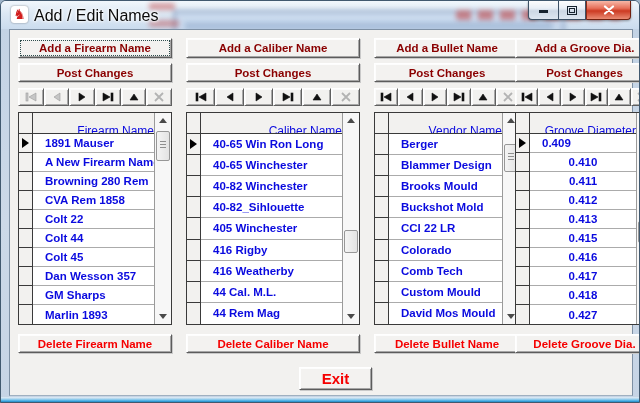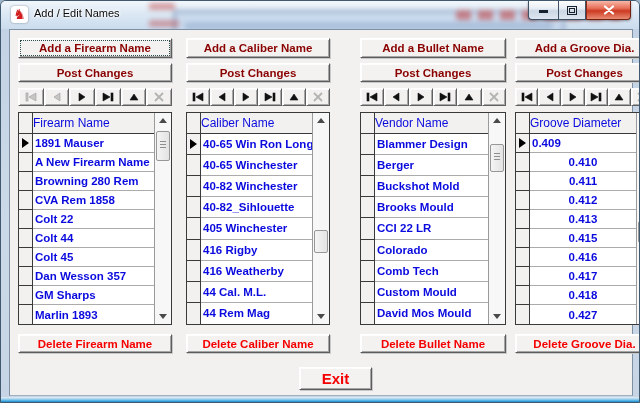--- a/index.html
+++ b/index.html
@@ -20,38 +20,38 @@
   .glass-blobs{position:absolute;inset:0;filter:blur(2.5px);opacity:.85;}
   .blob-panel{position:absolute;left:172px;top:9px;width:392px;height:30px;
     background:rgba(196,214,236,.75);border:3px solid rgba(105,128,165,.55);}
   .blob-strip{position:absolute;left:184px;top:21px;width:368px;height:8px;background:rgba(130,158,196,.5);}
   .blob-red-right{position:absolute;left:455px;top:9px;width:165px;height:10px;border-radius:3px;
     background:repeating-linear-gradient(90deg,rgba(187,45,45,.6) 0 15px,rgba(187,45,45,0) 15px 22px);}
   .blob-red-left1{position:absolute;left:148px;top:2px;width:26px;height:7px;background:rgba(187,45,45,.5);border-radius:2px;}
   .blob-red-left2{position:absolute;left:148px;top:19px;width:30px;height:7px;background:rgba(187,45,45,.45);border-radius:2px;}
   .title-icon{position:absolute;left:10px;top:5px;width:17px;height:17px;background:#fff;border-radius:3px;
     color:#d11d1d;font-size:14px;line-height:17px;text-align:center;box-shadow:0 0 2px rgba(0,0,0,.45);}
-  .title-text{position:absolute;left:33px;top:6px;font-size:11px;color:#0a0a0a;
+  .title-text{position:absolute;left:33px;top:6px;font-size:16px;color:#0a0a0a;
     text-shadow:0 0 3px #fff,0 0 3px #fff,0 0 5px #fff;white-space:nowrap;}
   .win-controls{position:absolute;top:0;right:8px;display:flex;height:19px;
     filter:drop-shadow(0 1px 1px rgba(0,0,0,.35));}
   .wc{border:1px solid #3e5165;border-top:none;display:flex;align-items:center;justify-content:center;padding:0;cursor:pointer;
     background:linear-gradient(180deg,#fdfdfd 0,#e9eff6 40%,#ccd7e4 55%,#dde6f0 100%);}
   .wc.min{width:30px;border-radius:0 0 0 4px;border-right:none;}
   .wc.max{width:28px;}
   .wc.close{width:45px;border-radius:0 0 4px 0;border-color:#71200f;border-left-color:#8c2a16;
     background:linear-gradient(180deg,#f7b7a7 0,#e7705a 40%,#cc3a22 55%,#e98b73 100%);}
   
   .client{position:absolute;left:8px;top:28px;width:624px;height:367px;
     background:#f2f1ef;border:1px solid #7e90a4;border-bottom-color:#9fb0c0;}
   
   .col{position:absolute;top:0;height:367px;}
   .c1{left:8px;width:154px;}
-  .c2{left:176px;width:144px;}
-  .c3{left:350px;width:146px;}
+  .c2{left:176px;width:174px;}
+  .c3{left:364px;width:146px;}
   .c4{left:505px;width:139px;}
   
   .btn3d{position:absolute;left:0;right:0;background:#f3f2f0;
     border:1px solid;border-color:#ffffff #5c5c5c #5c5c5c #ffffff;
     box-shadow:inset 1px 1px 0 #fdfdfd,inset -1px -1px 0 #a6a6a6,1px 1px 0 #c9c9c9;
     font-family:"Liberation Sans",sans-serif;font-weight:700;font-size:11.5px;
     display:flex;align-items:center;justify-content:center;padding:0;cursor:pointer;white-space:nowrap;}
   .btn-maroon{color:#8a0000;}
   .btn-red{color:#f50000;}
   .add-btn{top:8px;height:20px;}
@@ -68,30 +68,30 @@
     border:1px solid;border-color:#ffffff #606060 #606060 #ffffff;
     box-shadow:inset 1px 1px 0 #fbfbfb,inset -1px -1px 0 #a8a8a8;
     display:flex;align-items:center;justify-content:center;}
   .nav-btn.disabled{cursor:default;}
   
   .grid{position:absolute;left:0;right:0;top:82px;height:213px;background:#ffffff;
     border:1px solid #3a3a3a;display:flex;flex-direction:row;}
   .grid-main{flex:1;display:flex;flex-direction:column;min-width:0;}
   .grid-head{height:21px;display:flex;background:#f2f1ef;border-bottom:1px solid #3a3a3a;flex:none;}
   .head-ind{width:14px;background:#f2f1ef;border-right:1px solid #3a3a3a;}
-  .head-label{flex:1;text-align:left;color:#0a0adf;font-size:12px;line-height:20px;
-    overflow:hidden;white-space:nowrap;}
+  .head-label{flex:1;text-align:right;color:#0a0adf;font-size:12px;line-height:20px;
+    overflow:hidden;white-space:nowrap;margin-top:8px;}
   .grid-rows{flex:1;display:flex;flex-direction:column;}
   .grow{flex:1;display:flex;min-height:0;}
   .g-ind{width:14px;background:#f2f1ef;border-right:1px solid #3a3a3a;border-bottom:1px solid #3a3a3a;
     position:relative;flex:none;}
   .grow:last-child .g-ind{border-bottom:none;}
   .g-ind.current::after{content:"";position:absolute;left:3px;top:50%;margin-top:-5px;
     border-left:7px solid #000;border-top:5px solid transparent;border-bottom:5px solid transparent;}
-  .g-val{flex:1;padding:0 2px;color:#0a0adf;font-size:11.5px;font-weight:700;
+  .g-val{flex:1;padding:0 12px;color:#0a0adf;font-size:11.5px;font-weight:700;
     display:flex;align-items:center;border-bottom:1px solid #ababab;overflow:hidden;white-space:nowrap;}
   .grow:last-child .g-val{border-bottom:none;}
   .g-val.center{justify-content:center;}
   
   .g-sb{width:17px;flex:none;position:relative;background:#f7f7f7;border-left:1px solid #9a9a9a;}
   .sb-up,.sb-down{position:absolute;left:0;right:0;height:15px;display:flex;align-items:center;justify-content:center;cursor:pointer;}
   .sb-up{top:0;}
   .sb-down{bottom:0;}
   .tri-up{width:0;height:0;border-left:4px solid transparent;border-right:4px solid transparent;border-bottom:5px solid #4a4a4a;}
   .tri-down{width:0;height:0;border-left:4px solid transparent;border-right:4px solid transparent;border-top:5px solid #4a4a4a;}
@@ -367,33 +367,33 @@
         </div>
     <div class="grid">
       <div class="grid-main">
         <div class="grid-head">
           <div class="head-ind"></div>
           <div class="head-label">Vendor Name</div>
         </div>
         <div class="grid-rows">
               <div class="grow">
                 <div class="g-ind"></div>
+                <div class="g-val">Berger</div>
+              </div>
+              <div class="grow">
+                <div class="g-ind"></div>
                 <div class="g-val">Blammer Design</div>
               </div>
               <div class="grow">
                 <div class="g-ind"></div>
-                <div class="g-val">Berger</div>
+                <div class="g-val">Brooks Mould</div>
               </div>
               <div class="grow">
                 <div class="g-ind"></div>
                 <div class="g-val">Buckshot Mold</div>
-              </div>
-              <div class="grow">
-                <div class="g-ind"></div>
-                <div class="g-val">Brooks Mould</div>
               </div>
               <div class="grow">
                 <div class="g-ind"></div>
                 <div class="g-val">CCI 22 LR</div>
               </div>
               <div class="grow">
                 <div class="g-ind"></div>
                 <div class="g-val">Colorado</div>
               </div>
               <div class="grow">

